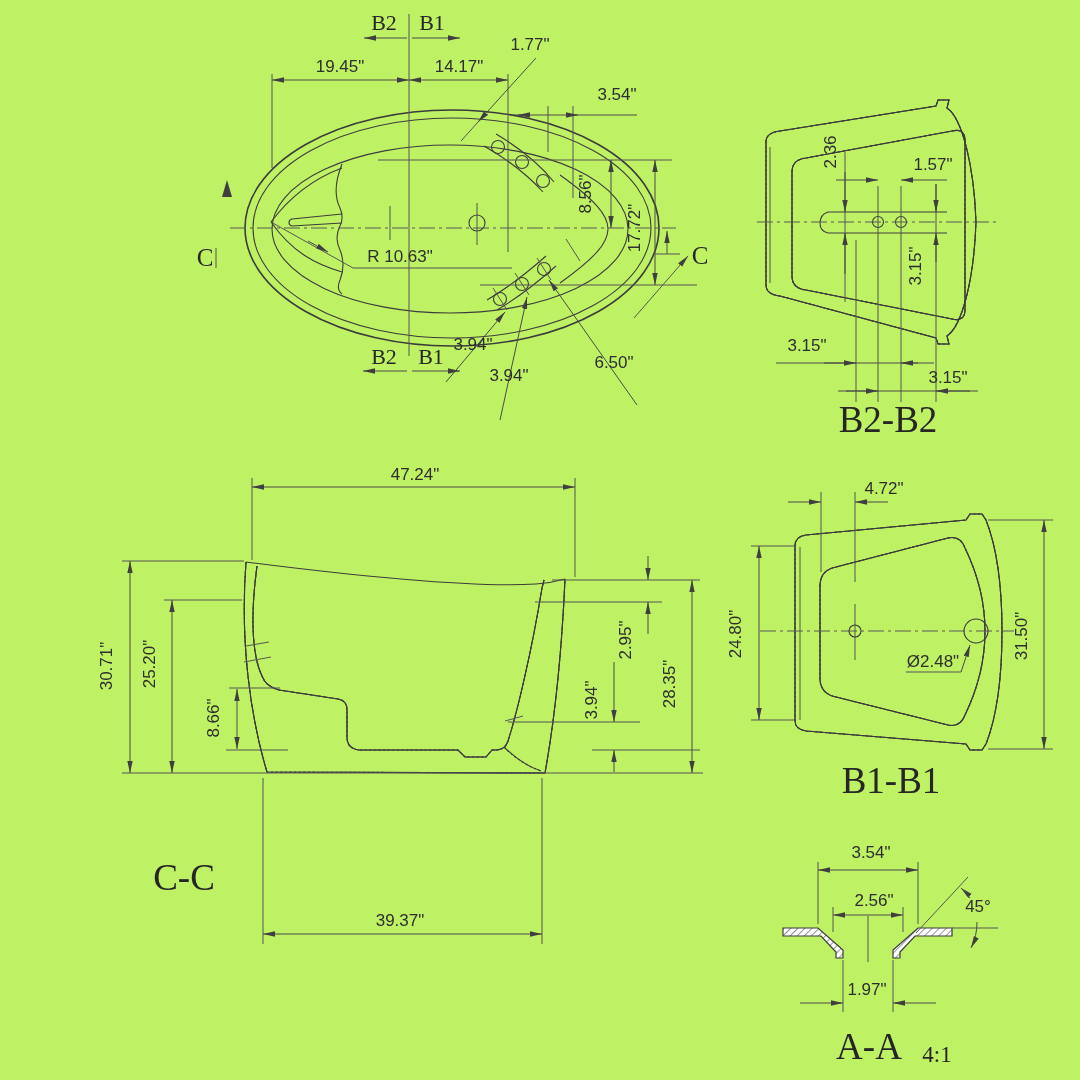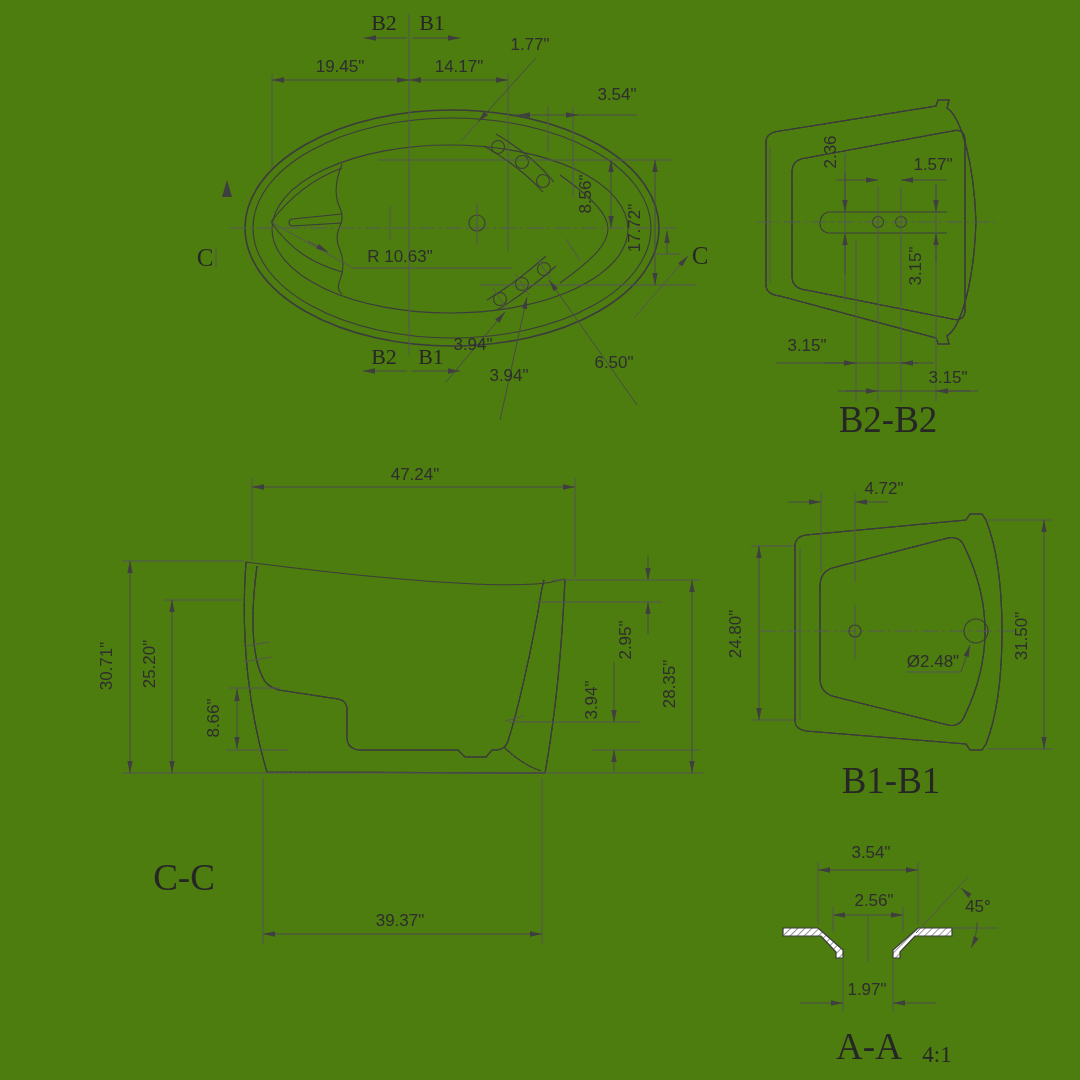--- a/index.html
+++ b/index.html
@@ -1,16 +1,16 @@
 <!DOCTYPE html>
 <html><head>
 <meta charset="utf-8">
 <style>
   html,body{margin:0;padding:0;background:#fff;}
-  #stage{width:1080px;height:1080px;background:#4d7c0f;position:relative;overflow:hidden;}
+  #stage{width:1080px;height:1080px;background:#bef264;position:relative;overflow:hidden;}
   svg{display:block;}
   .dim{stroke:#4a4a4a;stroke-width:1;fill:none;}
   .thin{stroke:#555;stroke-width:1;fill:none;}
   .body{stroke:#3c3c3c;stroke-width:1.6;fill:none;}
   .body2{stroke:#3c3c3c;stroke-width:1.1;fill:none;}
   .st{stroke:#8f8f8f;stroke-width:3.4;fill:none;stroke-dasharray:2 2.6;stroke-linecap:butt;}
   .cl{stroke:#595959;stroke-width:1;fill:none;stroke-dasharray:16 4 3 4;}
   text{fill:#2e2e2e;font-family:"Liberation Sans",sans-serif;}
   .dt{font-size:17px;}
   .sl{font-family:"Liberation Serif",serif;font-size:37px;fill:#262626;}

